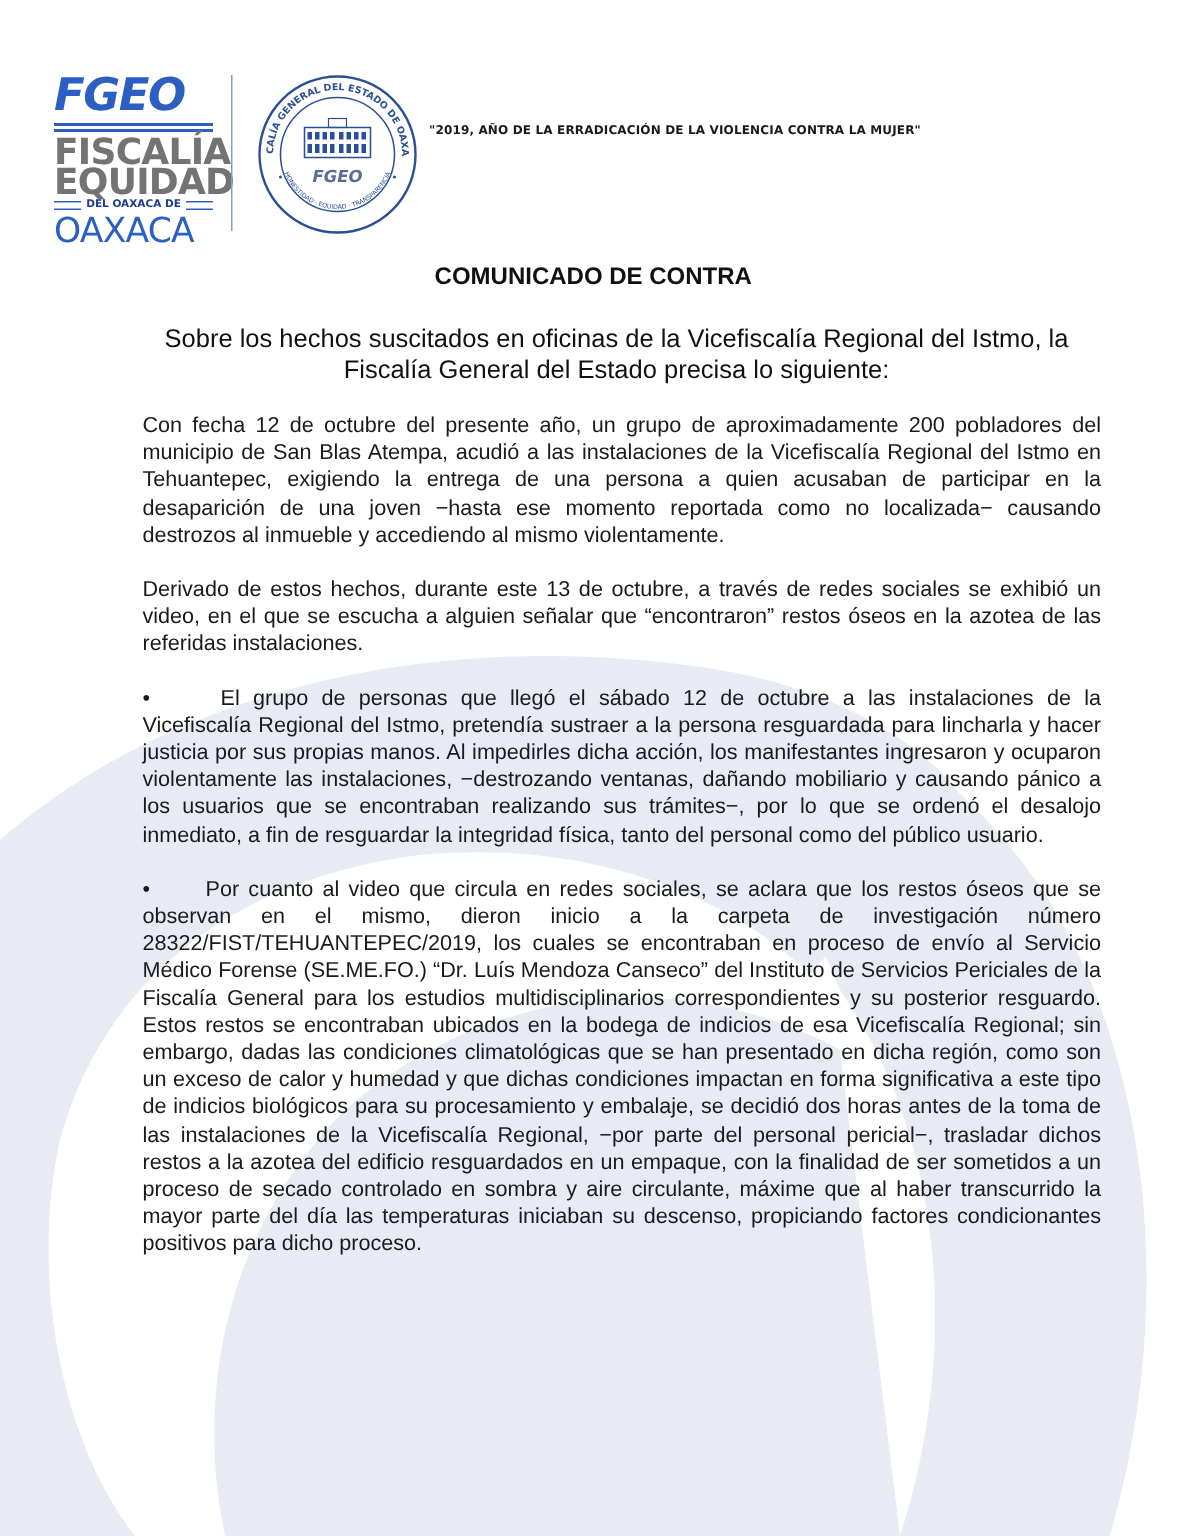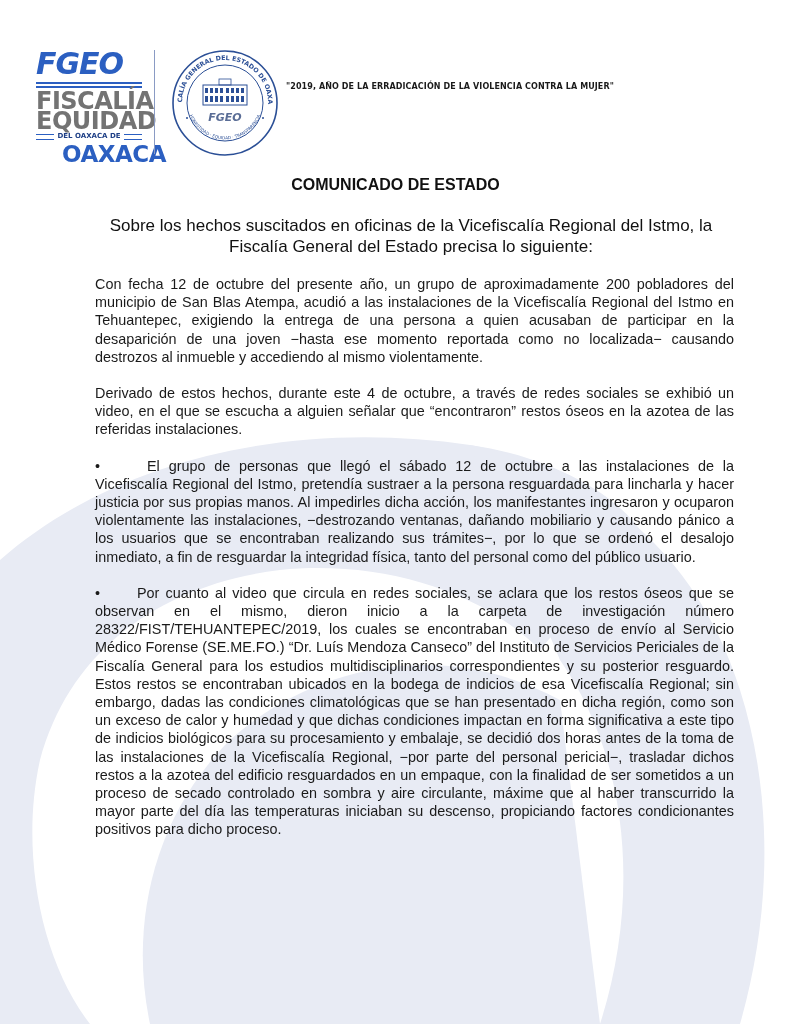--- a/index.html
+++ b/index.html
@@ -7,21 +7,21 @@
   .watermark { position: absolute; left: 0; top: 0; width: 791px; height: 1024px; z-index: 0; }
   .page { position: relative; z-index: 1; }
   .header { position: absolute; left: 0; top: 0; width: 721px; height: 170px; }
   .logo-block { position: absolute; left: 36px; top: 49px; width: 106px; height: 108px; color: #1f4a9c; }
   .logo-fgeo { font-family: "DejaVu Sans", sans-serif; font-weight: bold; font-size: 30px; letter-spacing: -1px; line-height: 30px; color: #2b5fc1; font-style: italic; }
   .logo-rule { height: 2px; background: #2b5fc1; margin: 3px 0 0 0; }
   .logo-rule2 { height: 2px; background: #2b5fc1; margin: 2px 0 3px 0; }
   .logo-line { font-family: "DejaVu Sans", sans-serif; font-weight: bold; font-size: 24px; line-height: 20px; color: #737373; letter-spacing: -0.5px; }
   .logo-small { display: flex; align-items: center; gap: 3px; font-family: "DejaVu Sans", sans-serif; font-weight: bold; font-size: 7px; color: #1e3f86; line-height: 9px; margin: 1px 0; }
   .logo-small .bar { flex: 1; height: 4px; border-top: 1px solid #2b5fc1; border-bottom: 1px solid #2b5fc1; }
-  .logo-oaxaca { font-family: "DejaVu Sans", sans-serif; font-weight: bold; font-size: 23px; line-height: 24px; color: #2b5fc1; letter-spacing: -0.5px; margin-left: 26px; }
+  .logo-oaxaca { font-family: "DejaVu Sans", sans-serif; font-weight: normal; font-size: 23px; line-height: 24px; color: #2b5fc1; letter-spacing: -0.5px; }
   .logo-divider { position: absolute; left: 154px; top: 50px; width: 1px; height: 104px; background: #8a9bc4; }
   .seal { position: absolute; left: 170px; top: 48px; width: 110px; height: 110px; }
   .slogan { position: absolute; left: 286px; top: 82px; font-family: "DejaVu Sans", sans-serif; font-weight: bold; font-size: 8px; letter-spacing: 0.1px; color: #1a1a1a; white-space: nowrap; }
   .title { position: absolute; left: 0; width: 791px; top: 176px; text-align: center; font-weight: bold; font-size: 16px; color: #111; }
   .subtitle { position: absolute; left: 96px; width: 630px; top: 215px; text-align: center; font-weight: normal; font-size: 17px; line-height: 21px; color: #111; }
   .body { position: absolute; left: 91px; top: 275px; width: 643px; font-size: 14.4px; line-height: 18.2px; text-align: justify; color: #1a1a1a; }
   .body p { margin: 0 0 18px 4px; }
   .bullet { display: inline-block; width: 52px; }
   .bullet.b2 { width: 42px; }
 </style>
@@ -87,23 +87,23 @@
           <rect x="61" y="48" width="3" height="6"></rect>
           <rect x="66" y="48" width="3" height="6"></rect>
           <rect x="71" y="48" width="3" height="6"></rect>
       </g>
       <text x="55" y="73" text-anchor="middle" font-family="DejaVu Sans, sans-serif" font-size="11" font-weight="bold" font-style="italic" fill="#5a6d96">FGEO</text>
     </svg>
 
     <div class="slogan">"2019, AÑO DE LA ERRADICACIÓN DE LA VIOLENCIA CONTRA LA MUJER"</div>
   </div>
 
-  <div class="title">COMUNICADO DE ESTADO</div>
+  <div class="title">COMUNICADO DE CONTRA</div>
   <div class="subtitle">Sobre los hechos suscitados en oficinas de la Vicefiscalía Regional del Istmo, la Fiscalía General del Estado precisa lo siguiente:</div>
 
   <div class="body">
     <p>Con fecha 12 de octubre del presente año, un grupo de aproximadamente 200 pobladores del municipio de San Blas Atempa, acudió a las instalaciones de la Vicefiscalía Regional del Istmo en Tehuantepec, exigiendo la entrega de una persona a quien acusaban de participar en la desaparición de una joven −hasta ese momento reportada como no localizada− causando destrozos al inmueble y accediendo al mismo violentamente.</p>
-    <p>Derivado de estos hechos, durante este 4 de octubre, a través de redes sociales se exhibió un video, en el que se escucha a alguien señalar que “encontraron” restos óseos en la azotea de las referidas instalaciones.</p>
+    <p>Derivado de estos hechos, durante este 13 de octubre, a través de redes sociales se exhibió un video, en el que se escucha a alguien señalar que “encontraron” restos óseos en la azotea de las referidas instalaciones.</p>
     <p><span class="bullet">•</span><span>El grupo de personas que llegó el sábado 12 de octubre a las instalaciones de la Vicefiscalía Regional del Istmo, pretendía sustraer a la persona resguardada para lincharla y hacer justicia por sus propias manos. Al impedirles dicha acción, los manifestantes ingresaron y ocuparon violentamente las instalaciones, −destrozando ventanas, dañando mobiliario y causando pánico a los usuarios que se encontraban realizando sus trámites−, por lo que se ordenó el desalojo inmediato, a fin de resguardar la integridad física, tanto del personal como del público usuario.</span></p>
     <p><span class="bullet b2">•</span><span>Por cuanto al video que circula en redes sociales, se aclara que los restos óseos que se observan en el mismo, dieron inicio a la carpeta de investigación número 28322/FIST/TEHUANTEPEC/2019, los cuales se encontraban en proceso de envío al Servicio Médico Forense (SE.ME.FO.) “Dr. Luís Mendoza Canseco” del Instituto de Servicios Periciales de la Fiscalía General para los estudios multidisciplinarios correspondientes y su posterior resguardo. Estos restos se encontraban ubicados en la bodega de indicios de esa Vicefiscalía Regional; sin embargo, dadas las condiciones climatológicas que se han presentado en dicha región, como son un exceso de calor y humedad y que dichas condiciones impactan en forma significativa a este tipo de indicios biológicos para su procesamiento y embalaje, se decidió dos horas antes de la toma de las instalaciones de la Vicefiscalía Regional, −por parte del personal pericial−, trasladar dichos restos a la azotea del edificio resguardados en un empaque, con la finalidad de ser sometidos a un proceso de secado controlado en sombra y aire circulante, máxime que al haber transcurrido la mayor parte del día las temperaturas iniciaban su descenso, propiciando factores condicionantes positivos para dicho proceso.</span></p>
   </div>
 
 </div>
 
 </body></html>

